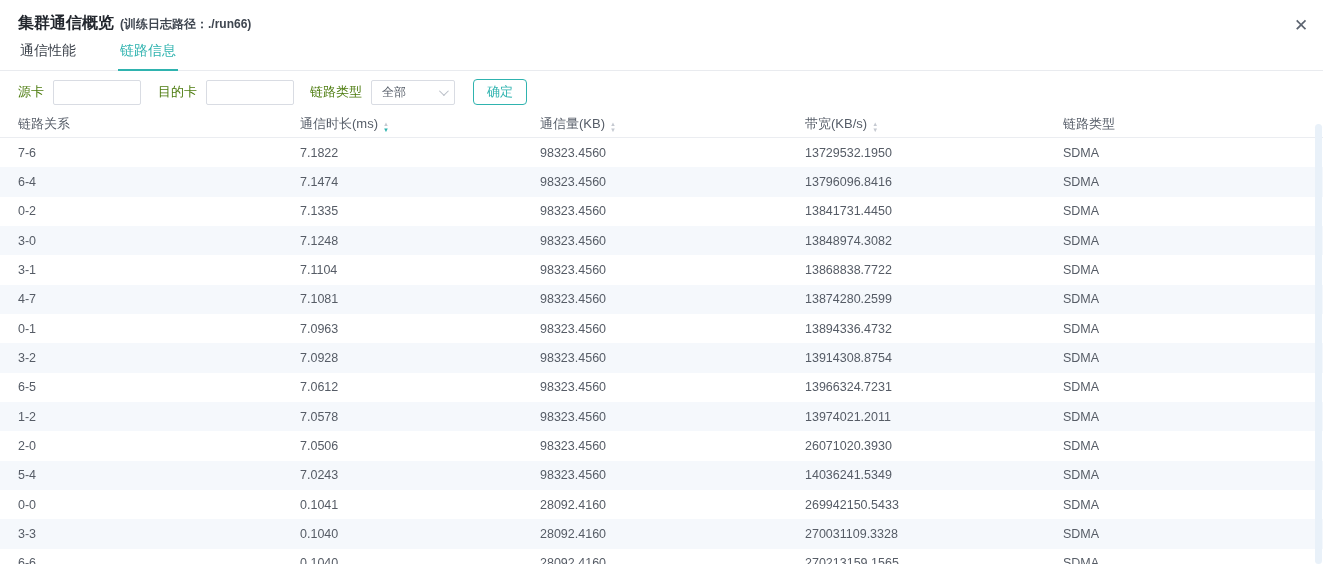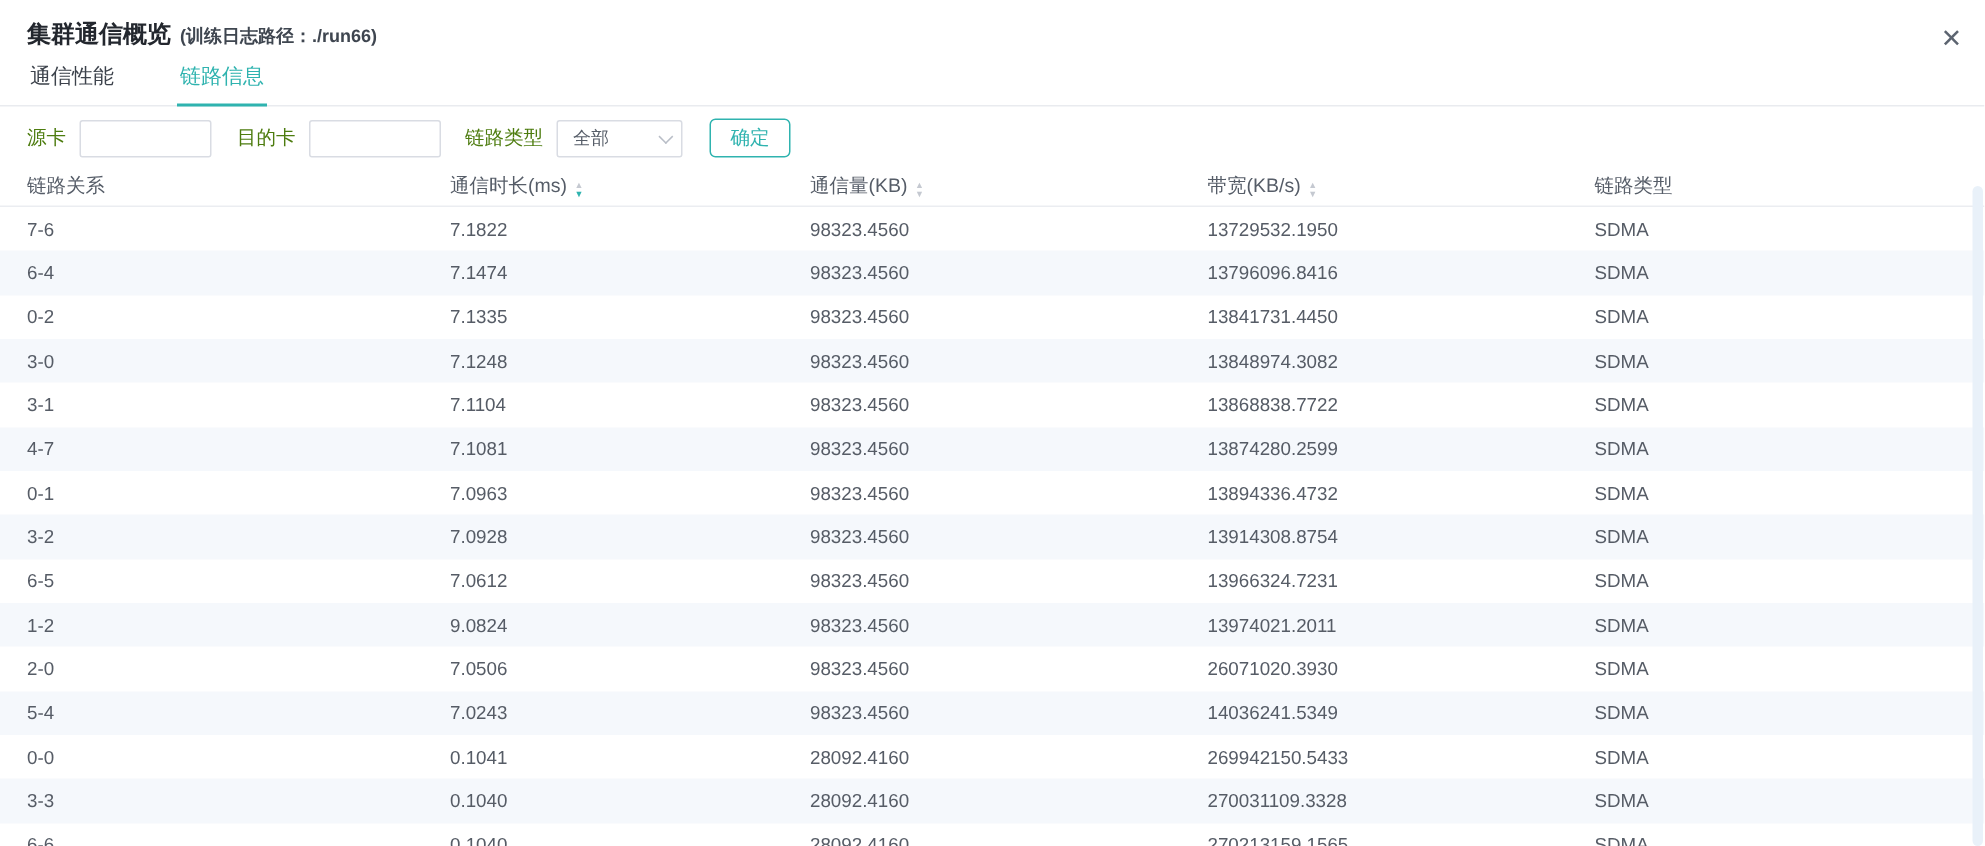--- a/index.html
+++ b/index.html
@@ -196,21 +196,21 @@
         </div>
         <div class="grid-row tr">
           <div class="td">6-5</div>
           <div class="td">7.0612</div>
           <div class="td">98323.4560</div>
           <div class="td">13966324.7231</div>
           <div class="td">SDMA</div>
         </div>
         <div class="grid-row tr alt">
           <div class="td">1-2</div>
-          <div class="td">9.0824</div>
+          <div class="td">7.0578</div>
           <div class="td">98323.4560</div>
           <div class="td">13974021.2011</div>
           <div class="td">SDMA</div>
         </div>
         <div class="grid-row tr">
           <div class="td">2-0</div>
           <div class="td">7.0506</div>
           <div class="td">98323.4560</div>
           <div class="td">26071020.3930</div>
           <div class="td">SDMA</div>

